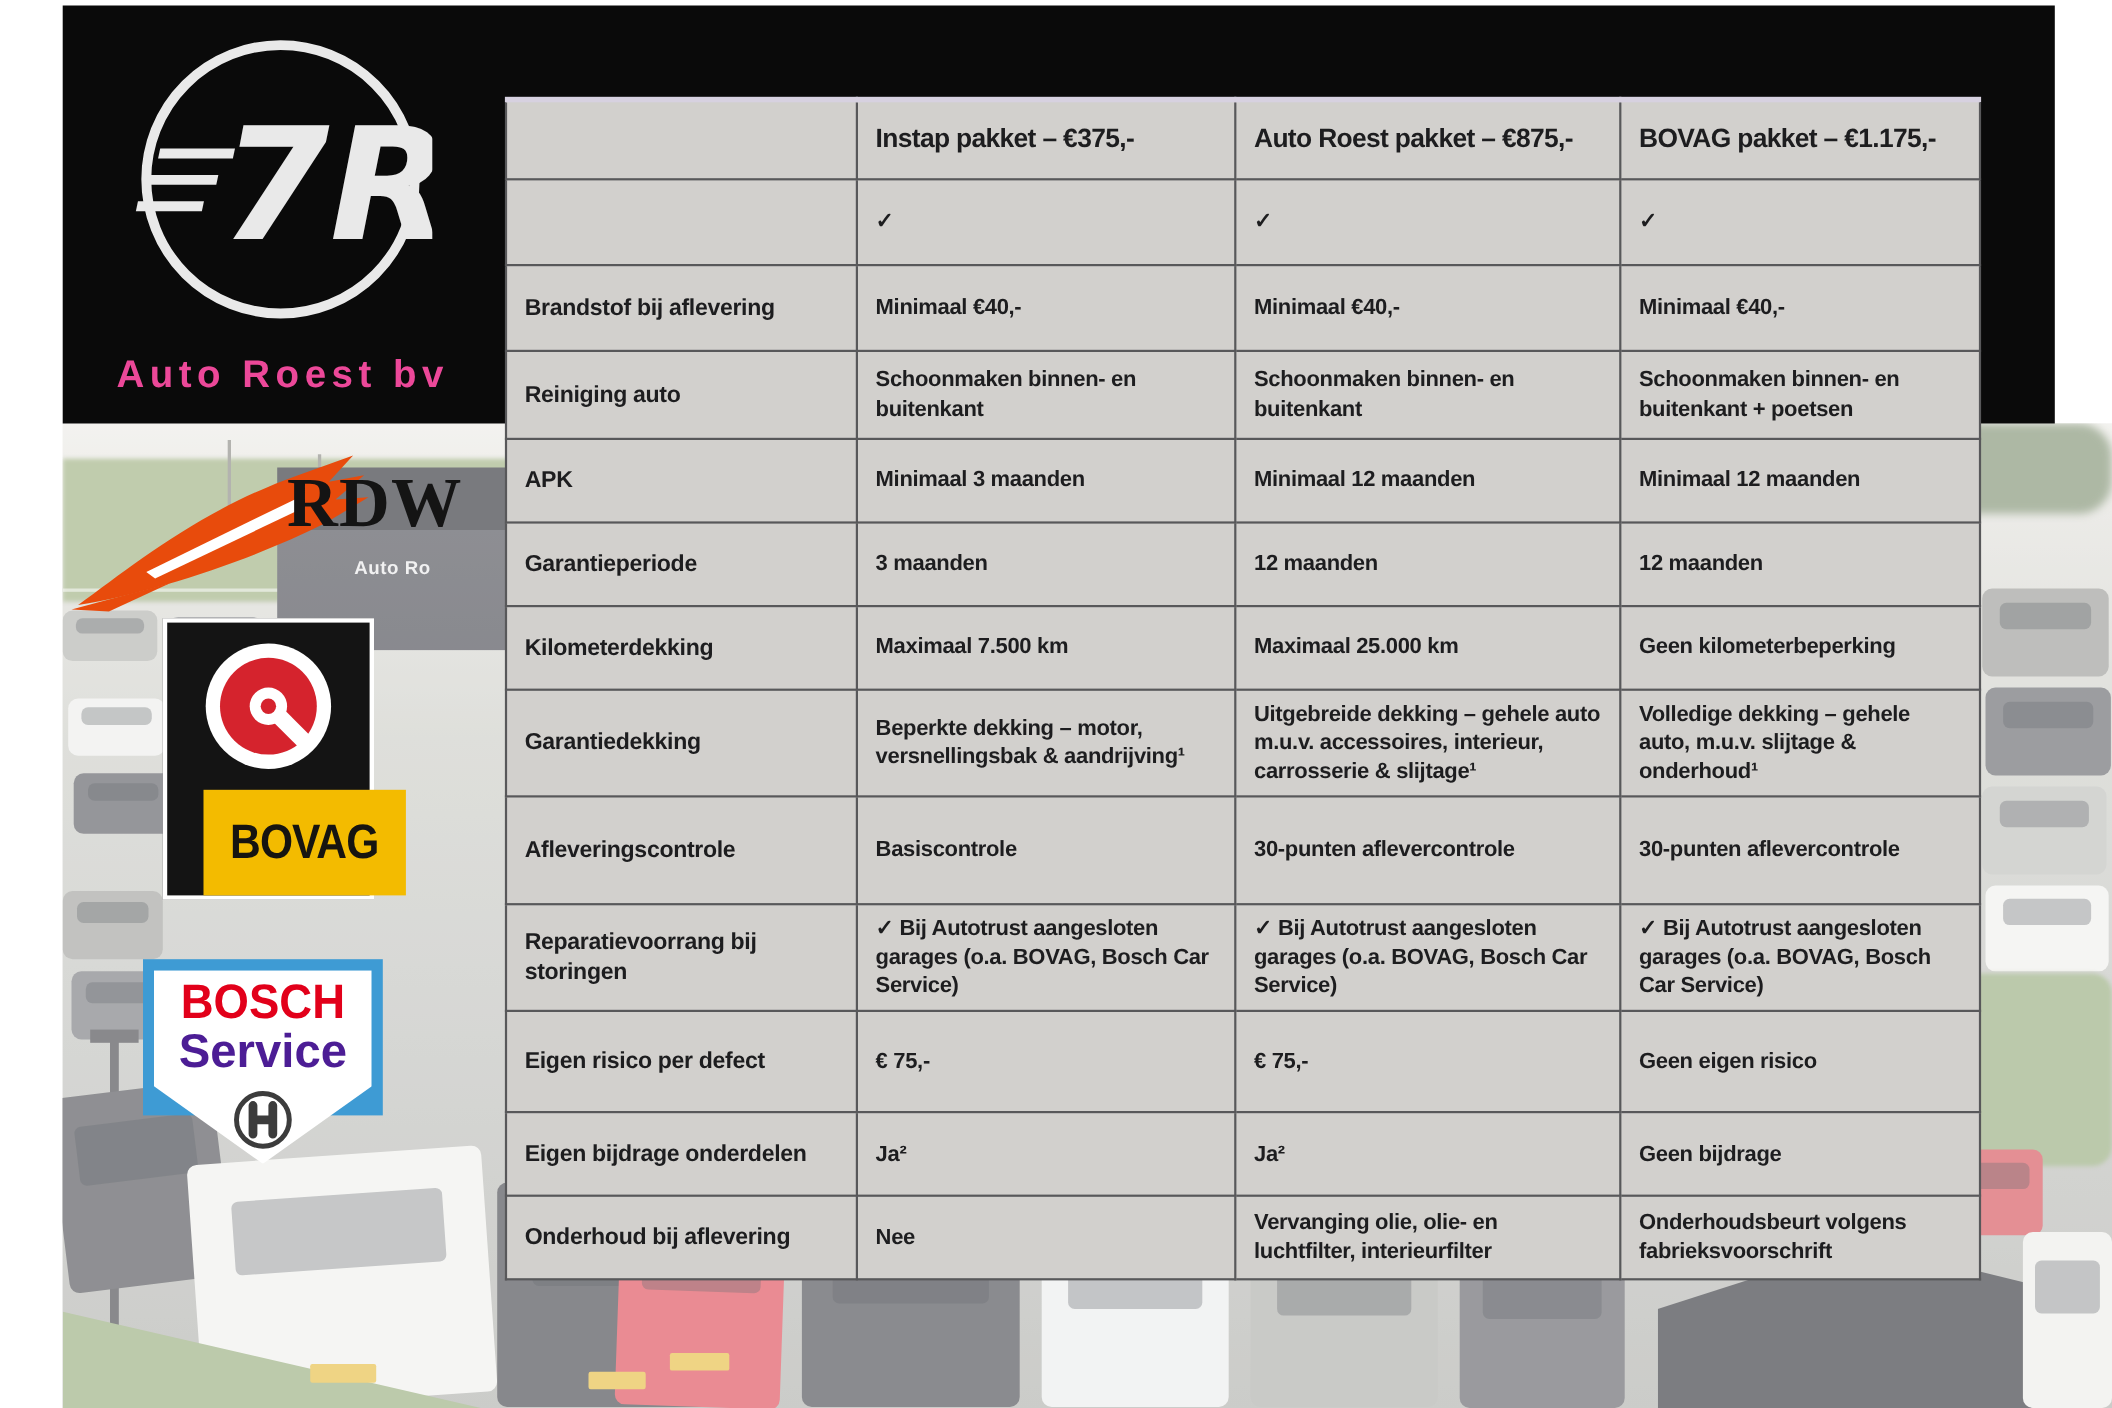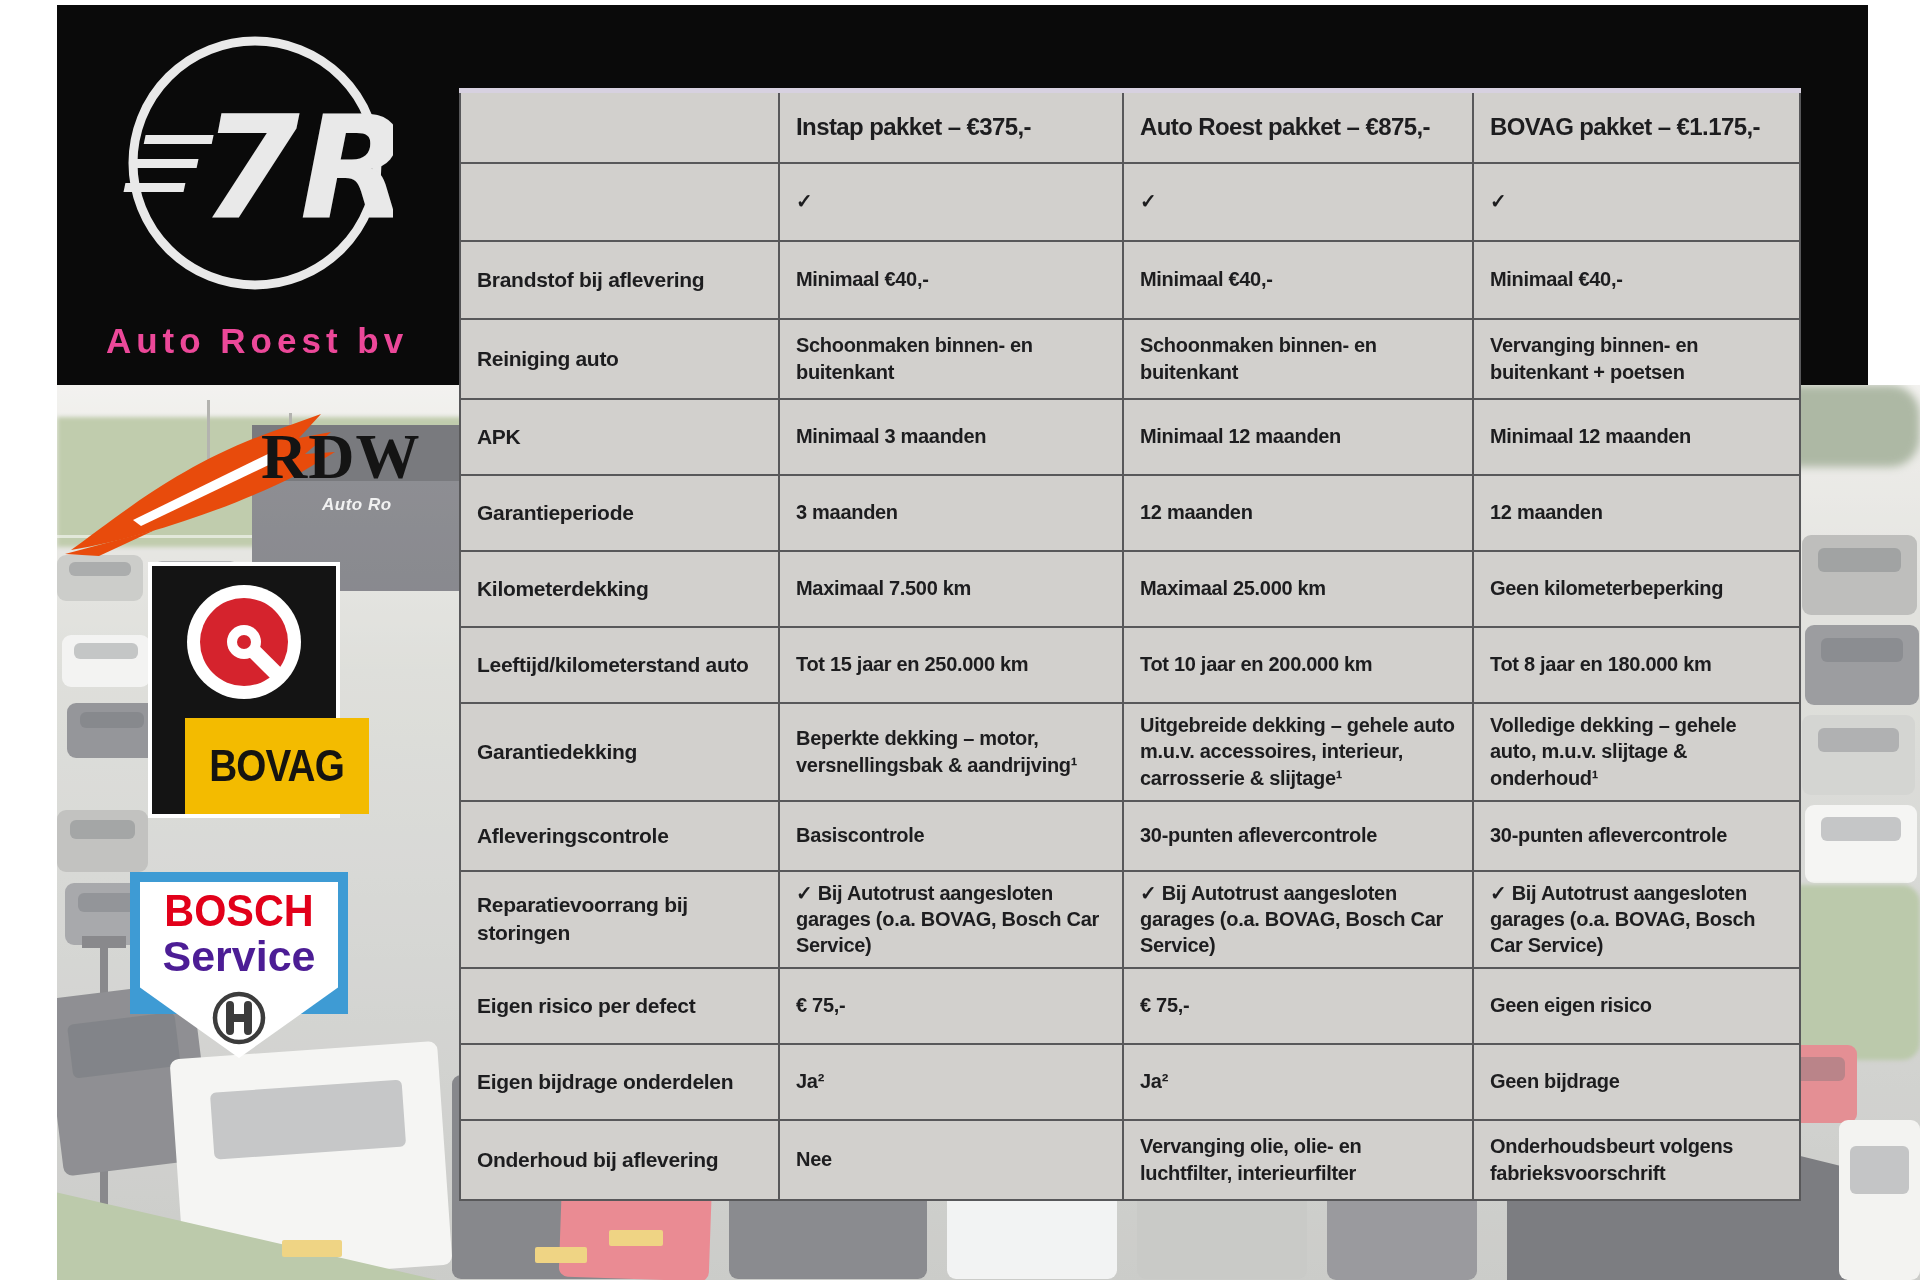--- a/index.html
+++ b/index.html
@@ -72,21 +72,21 @@
 
 <div class="canvas">
 
   <div class="photo">
     <div class="ph" style="left:1583px;top:0;width:280px;height:82px;background:#87977a;border-radius:30px;filter:blur(4px);"></div>
     <div class="ph" style="left:0;top:32px;width:430px;height:130px;background:#a3b487;filter:blur(2px);"></div>
     <div class="ph" style="left:0;top:150px;width:420px;height:3px;background:rgba(255,255,255,.55);"></div>
     <div class="pole" style="left:150px;top:15px;width:3px;height:112px;background:#8f8f89;"></div>
     <div class="pole" style="left:232px;top:28px;width:3px;height:96px;background:#8f8f89;"></div>
     <div class="ph" style="left:195px;top:40px;width:655px;height:166px;background:linear-gradient(#3a3b42 0%,#3a3b42 34%,#585960 34%,#51525a 100%);">
-      <span class="sign-text" style="left:70px;top:70px;font-style:italic;">Auto Ro</span>
+      <span class="sign-text" style="left:70px;top:82px;">Auto Ro</span>
       <span class="ph" style="left:415px;top:36px;width:90px;height:12px;background:rgba(255,255,255,.45);"></span>
     </div>
 
     <div class="car" style="left:0;top:170px;width:86px;height:46px;background:#b4b5b1;"></div>
     <div class="car" style="left:96px;top:176px;width:86px;height:47px;background:#8e8f93;"></div>
     <div class="car" style="left:5px;top:250px;width:88px;height:52px;background:#eeeeec;"></div>
     <div class="car" style="left:10px;top:318px;width:90px;height:55px;background:#64656b;"></div>
     <div class="car" style="left:0;top:425px;width:91px;height:62px;background:#a5a6a2;"></div>
     <div class="car" style="left:8px;top:498px;width:93px;height:62px;background:#7f8085;"></div>
 
@@ -190,47 +190,41 @@
         <tr>
           <th class="rlabel">Brandstof bij aflevering</th>
           <td>Minimaal €40,-</td>
           <td>Minimaal €40,-</td>
           <td>Minimaal €40,-</td>
         </tr>
         <tr>
           <th class="rlabel">Reiniging auto</th>
           <td>Schoonmaken binnen- en buitenkant</td>
           <td>Schoonmaken binnen- en buitenkant</td>
-          <td>Vervanging binnen- en buitenkant + poetsen</td>
+          <td>Schoonmaken binnen- en buitenkant + poetsen</td>
         </tr>
         <tr>
           <th class="rlabel">APK</th>
           <td>Minimaal 3 maanden</td>
           <td>Minimaal 12 maanden</td>
           <td>Minimaal 12 maanden</td>
         </tr>
         <tr>
           <th class="rlabel">Garantieperiode</th>
           <td>3 maanden</td>
           <td>12 maanden</td>
           <td>12 maanden</td>
         </tr>
         <tr>
           <th class="rlabel">Kilometerdekking</th>
           <td>Maximaal 7.500 km</td>
           <td>Maximaal 25.000 km</td>
           <td>Geen kilometerbeperking</td>
         </tr>
         <tr>
-          <th class="rlabel">Leeftijd/kilometerstand auto</th>
-          <td>Tot 15 jaar en 250.000 km</td>
-          <td>Tot 10 jaar en 200.000 km</td>
-          <td>Tot 8 jaar en 180.000 km</td>
-        </tr>
-        <tr>
           <th class="rlabel">Garantiedekking</th>
           <td>Beperkte dekking – motor, versnellingsbak &amp; aandrijving¹</td>
           <td>Uitgebreide dekking – gehele auto m.u.v. accessoires, interieur, carrosserie &amp; slijtage¹</td>
           <td>Volledige dekking – gehele auto, m.u.v. slijtage &amp; onderhoud¹</td>
         </tr>
         <tr>
           <th class="rlabel">Afleveringscontrole</th>
           <td>Basiscontrole</td>
           <td>30-punten aflevercontrole</td>
           <td>30-punten aflevercontrole</td>

